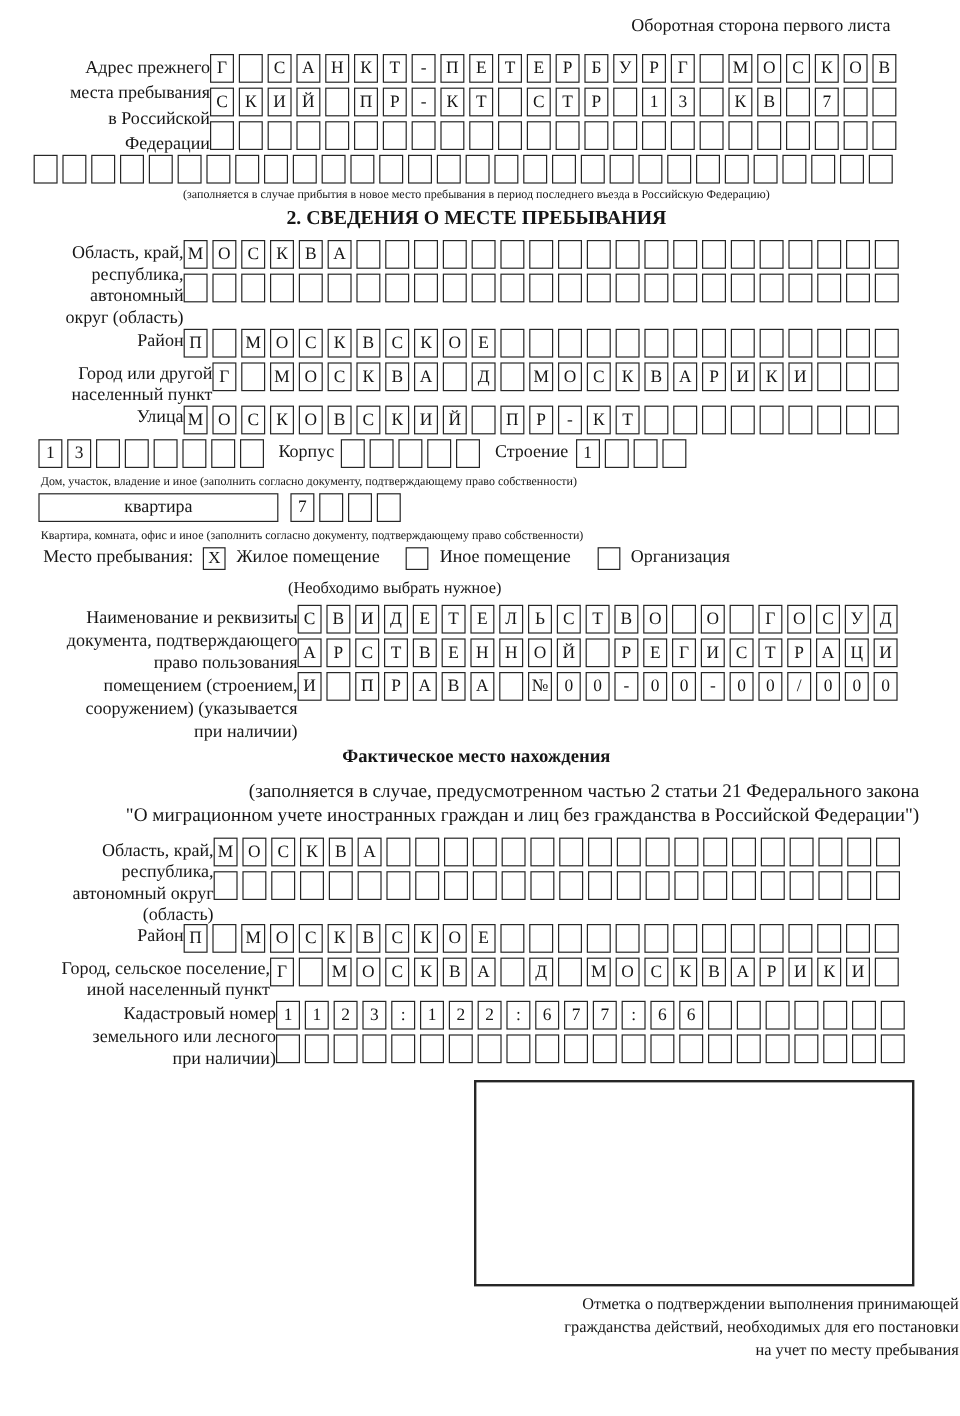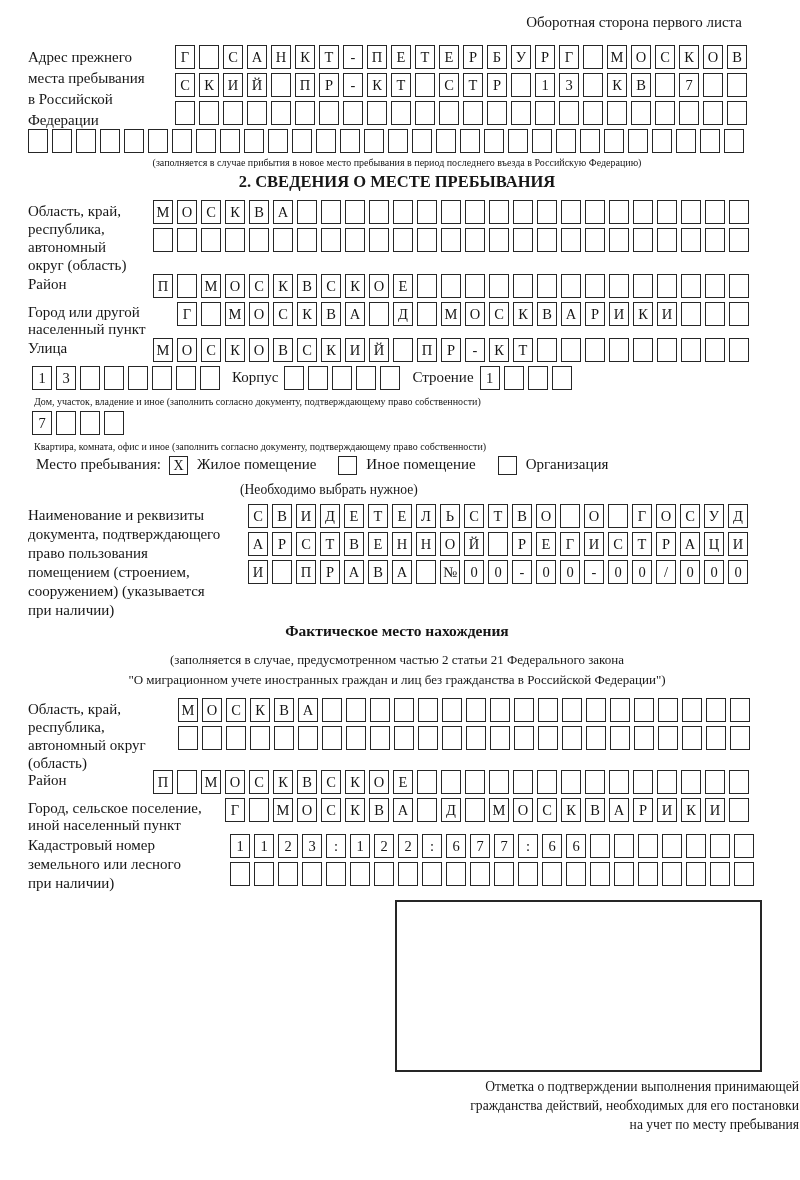--- a/index.html
+++ b/index.html
@@ -7,21 +7,21 @@
   body {
     width: 800px; height: 1180px;
     font-family: "Liberation Serif", "DejaVu Serif", serif;
     color: #161616; overflow: hidden;
   }
   .page { padding: 14px 34px 0 28px; width: 800px; }
 
   .header-note { text-align: right; font-size: 15px; padding-right: 24px; margin-bottom: 14px; }
 
   .row { display: flex; align-items: flex-start; }
-  .label { flex: none; font-size: 15px; padding-top: 2px; }
+  .label { flex: none; font-size: 15px; padding-top: 2px; text-align: right; }
   .label div { white-space: nowrap; }
   .grids { flex: none; }
 
   .w147 { width: 147px; } .w125 { width: 125px; } .w149 { width: 149px; }
   .w220 { width: 220px; } .w150 { width: 150px; } .w197 { width: 197px; } .w202 { width: 202px; }
 
   .h84 { height: 84px; } .h74 { height: 74px; } .h28 { height: 28px; }
   .h36 { height: 36px; } .h72 { height: 72px; } .h88 { height: 88px; } .h60 { height: 60px; }
 
   .lh21 div { line-height: 21px; } .lh18 div { line-height: 18px; }
@@ -54,21 +54,21 @@
   .mesto-label { font-size: 15px; margin-right: 8px; }
   .checkbox {
     flex: none; width: 19px; height: 19px; border: 1.8px solid #262626;
     display: inline-flex; align-items: center; justify-content: center;
     font-size: 14px; margin-right: 9px;
   }
   .opt-label { font-size: 15px; margin-right: 22px; }
   .mesto-note { font-size: 13.6px; margin: 0 0 6px 212px; }
 
   .fact-title { text-align: center; font-weight: bold; font-size: 15.5px; margin: 30px 0 10px 0; }
-  .fact-note { text-align: center; font-size: 13px; line-height: 20px; margin-bottom: 8px; }
+  .fact-note { text-align: right; font-size: 16px; line-height: 20px; margin-bottom: 8px; }
 
   .stamp-wrap { margin-left: 367px; width: 367px; margin-top: 6px; }
   .stamp-box { width: 367px; height: 172px; border: 2px solid #262626; }
   .stamp-caption {
     width: 440px; margin-left: -36px; margin-top: 5px;
     text-align: right; font-size: 13.6px; line-height: 19px;
   }
 </style>
 </head>
 <body>
@@ -388,20 +388,21 @@
     <div class="grid">
         <span class="cell">1</span>
         <span class="cell"></span>
         <span class="cell"></span>
         <span class="cell"></span>
       </div>
   </div>
   <div class="note left">Дом, участок, владение и иное (заполнить согласно документу, подтверждающему право собственности)</div>
 
   <div class="dom-row">
+    <div class="wide-box box-kv">квартира</div>
     <div class="grid">
         <span class="cell">7</span>
         <span class="cell"></span>
         <span class="cell"></span>
         <span class="cell"></span>
       </div>
   </div>
   <div class="note left">Квартира, комната, офис и иное (заполнить согласно документу, подтверждающему право собственности)</div>
 
   <div class="mesto-row">

